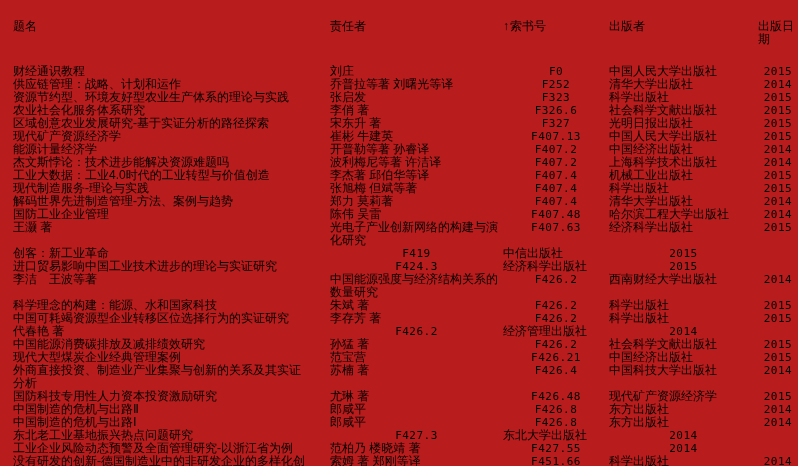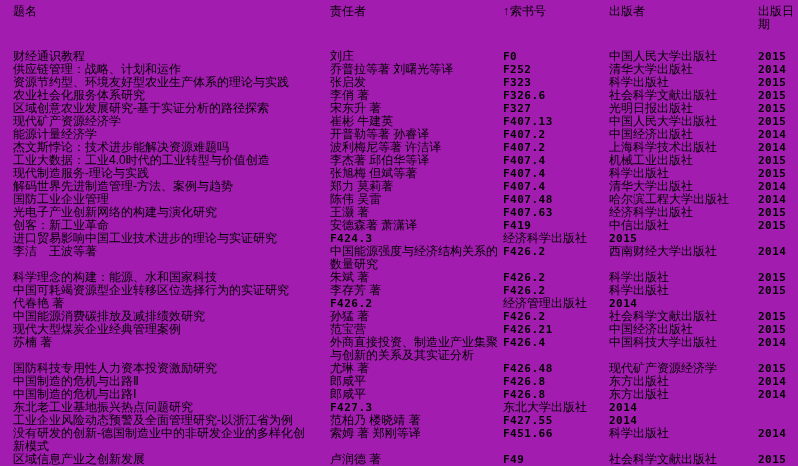--- a/index.html
+++ b/index.html
@@ -5,48 +5,49 @@
   html, body {
     margin: 0;
     padding: 0;
     background: #ffffff;
   }
   .page {
     position: relative;
     width: 798px;
     height: 466px;
     overflow: hidden;
-    background: #a21caf;
+    background: #b91c1c;
     color: #000000;
     font-family: "Liberation Sans", "DejaVu Sans", sans-serif;
     font-size: 12px;
     line-height: 13px;
-    padding-top: 5px;
+    padding-top: 20px;
     box-sizing: border-box;
   }
   .row {
     display: grid;
     grid-template-columns: 317px 173px 106px 149px 40px;
     align-items: start;
     padding-left: 13px;
     box-sizing: border-box;
   }
   .cell {
     overflow: hidden;
   }
   .title-col .title-text {
     display: inline-block;
     max-width: 292px;
   }
   .mono {
     font-family: "DejaVu Sans Mono", "Liberation Mono", monospace;
-    font-weight: bold;
+    font-weight: normal;
     font-size: 11px;
     letter-spacing: 0.5px;
     line-height: 13px;
+    text-align: center;
   }
   .header .cell {
     font-weight: normal;
     cursor: pointer;
   }
   #rows {
     margin-top: 19px;
   }
   .sort-icon {
     display: inline-block;
@@ -157,30 +158,29 @@
 
     <div class="row">
       <div class="cell title-col"><span class="title-text">国防工业企业管理</span></div>
       <div class="cell author-col">陈伟 吴雷</div>
       <div class="cell call-col mono">F407.48</div>
       <div class="cell pub-col">哈尔滨工程大学出版社</div>
       <div class="cell date-col mono">2014</div>
     </div>
 
     <div class="row">
+      <div class="cell author-col">王灏 著</div>
       <div class="cell title-col"><span class="title-text">光电子产业创新网络的构建与演化研究</span></div>
-      <div class="cell author-col">王灏 著</div>
       <div class="cell call-col mono">F407.63</div>
       <div class="cell pub-col">经济科学出版社</div>
       <div class="cell date-col mono">2015</div>
     </div>
 
     <div class="row">
       <div class="cell title-col"><span class="title-text">创客：新工业革命</span></div>
-      <div class="cell author-col">安德森著 萧潇译</div>
       <div class="cell call-col mono">F419</div>
       <div class="cell pub-col">中信出版社</div>
       <div class="cell date-col mono">2015</div>
     </div>
 
     <div class="row">
       <div class="cell title-col"><span class="title-text">进口贸易影响中国工业技术进步的理论与实证研究</span></div>
       <div class="cell call-col mono">F424.3</div>
       <div class="cell pub-col">经济科学出版社</div>
       <div class="cell date-col mono">2015</div>
@@ -227,22 +227,22 @@
 
     <div class="row">
       <div class="cell title-col"><span class="title-text">现代大型煤炭企业经典管理案例</span></div>
       <div class="cell author-col">范宝营</div>
       <div class="cell call-col mono">F426.21</div>
       <div class="cell pub-col">中国经济出版社</div>
       <div class="cell date-col mono">2015</div>
     </div>
 
     <div class="row">
+      <div class="cell title-col"><span class="title-text">外商直接投资、制造业产业集聚与创新的关系及其实证分析</span></div>
       <div class="cell author-col">苏楠 著</div>
-      <div class="cell title-col"><span class="title-text">外商直接投资、制造业产业集聚与创新的关系及其实证分析</span></div>
       <div class="cell call-col mono">F426.4</div>
       <div class="cell pub-col">中国科技大学出版社</div>
       <div class="cell date-col mono">2014</div>
     </div>
 
     <div class="row">
       <div class="cell title-col"><span class="title-text">国防科技专用性人力资本投资激励研究</span></div>
       <div class="cell author-col">尤琳 著</div>
       <div class="cell call-col mono">F426.48</div>
       <div class="cell pub-col">现代矿产资源经济学</div>

